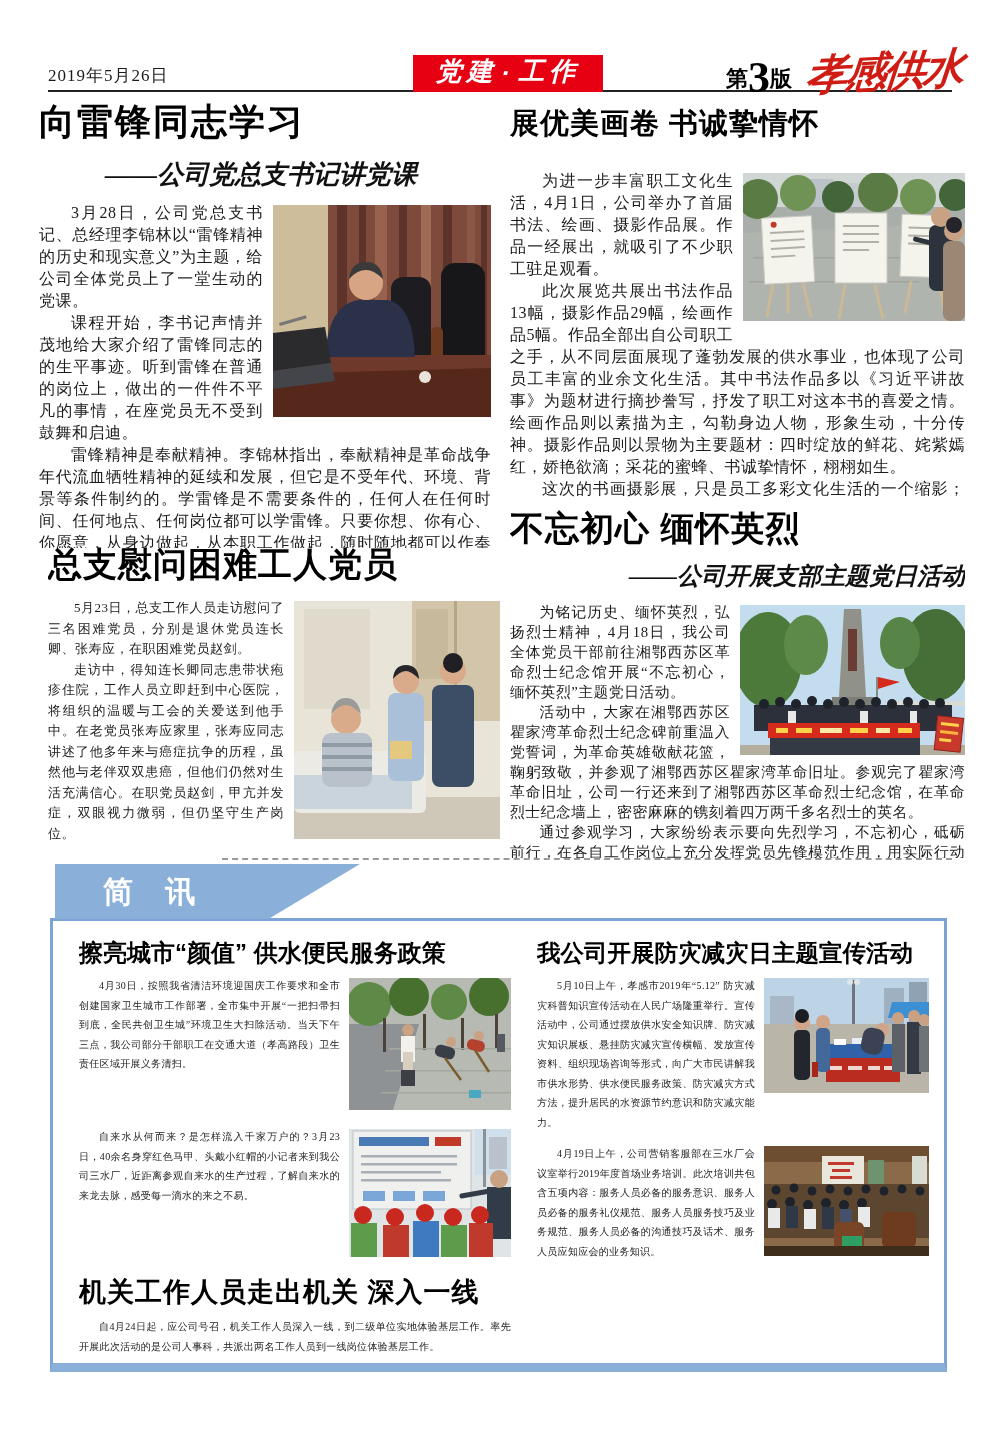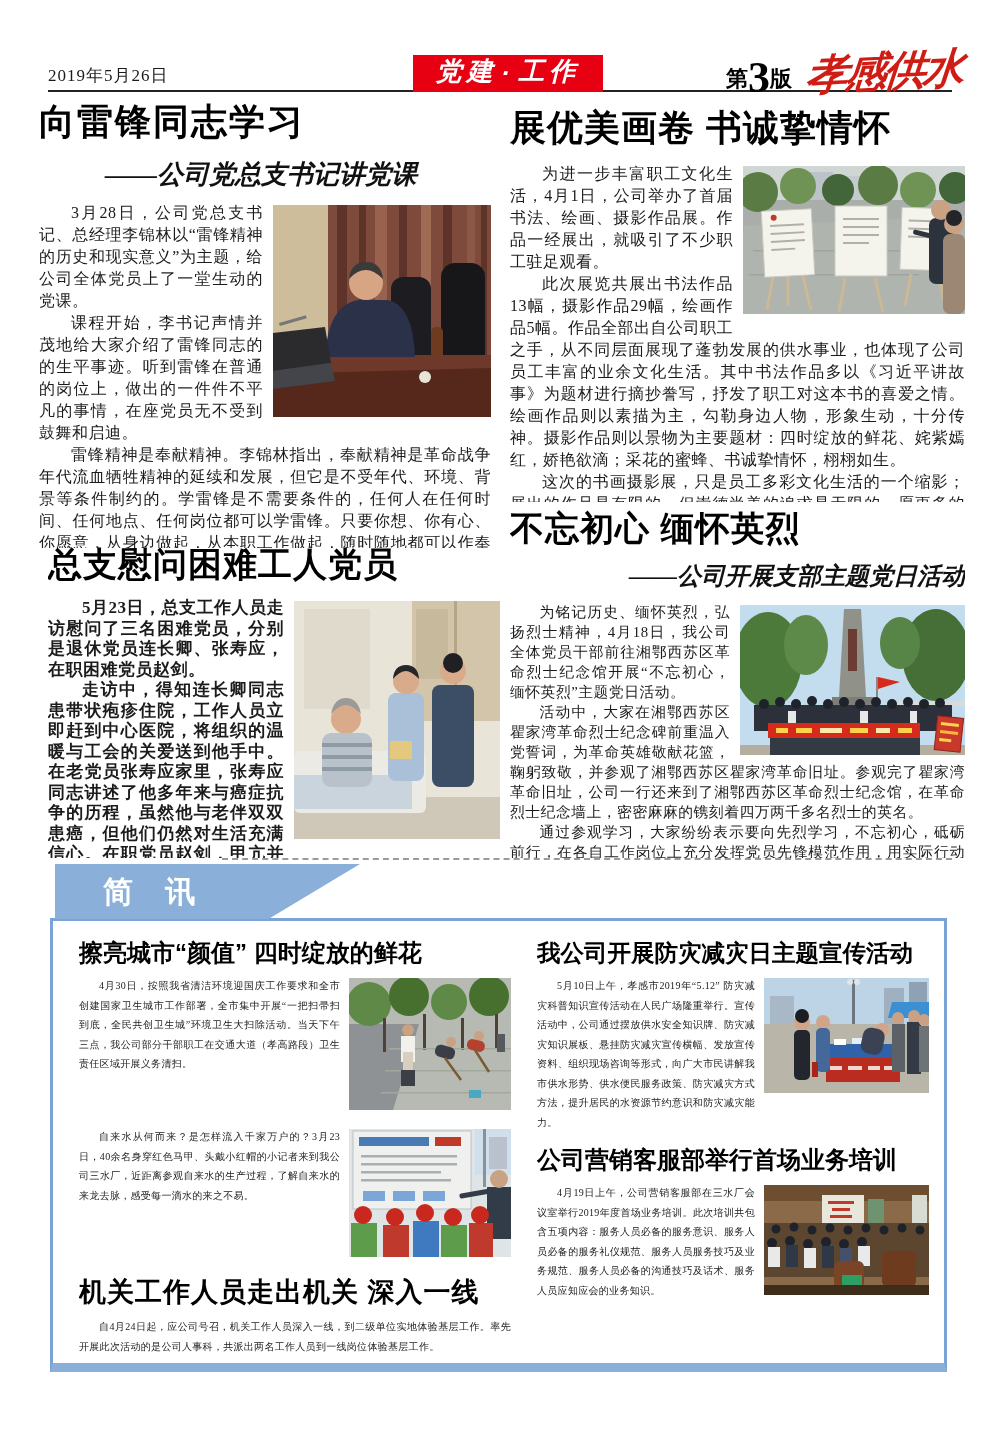--- a/index.html
+++ b/index.html
@@ -28,23 +28,23 @@
 
   
   .body p { font-size:16px; line-height:22px; text-align:justify; text-indent:2em; letter-spacing:0.5px; }
   .photo-r { float:right; margin:3px 0 6px 10px; display:block; }
 
   #art-leifeng { left:39px; top:98px;  width:452px; height:450px; overflow:hidden; }
   #art-leifeng .hl { font-size:36px; letter-spacing:2px; }
   #art-leifeng .sub { font-size:26px; margin:10px 0 10px 66px; }
   #art-weiwen { left:48px; top:542px; width:452px; height:316px; overflow:hidden; }
   #art-weiwen .hl { font-size:34px; letter-spacing:1px; margin-bottom:10px; }
-  #art-weiwen .body p { font-size:17px; line-height:20.5px;font-weight:bold; }
+  #art-weiwen .body p { font-size:13px; line-height:20.5px; }
   #art-huajuan { left:510px; top:104px; width:455px; height:398px; overflow:hidden; }
-  #art-huajuan .hl { font-size:36px; letter-spacing:1px; margin-bottom:10px; }
+  #art-huajuan .hl { font-size:29px; letter-spacing:1px; margin-bottom:26px; }
   #art-chuxin { left:510px; top:506px; width:455px; height:352px; overflow:hidden; }
   #art-chuxin .hl { font-size:34px; letter-spacing:1px; }
   #art-chuxin .sub { font-size:24px; margin:8px 0 10px; text-align:right; }
   #art-chuxin .body p { font-size:14.8px; line-height:20px; }
 
   
   .briefs-divider { left:222px; top:858px; width:730px; height:0; border-top:2px dashed #9a9a9a; }
   .briefs-ribbon { left:55px; top:864px; width:305px; height:55px; background:#8ab0da;
         clip-path:polygon(0 0, 100% 0, 70% 100%, 0 100%); color:#fff; z-index:3;
         font-family:"Liberation Sans", sans-serif; font-weight:bold; font-size:30px;
@@ -253,21 +253,21 @@
   </div>
 
   <div class="abs briefs-divider"></div>
   <div class="abs briefs-ribbon">简 讯</div>
 
   <div class="abs briefs-box">
 
     <div class="bcol bcol-l">
 
       <div class="brief" id="brief-1">
-        <h3>擦亮城市“颜值” 四时绽放的鲜花</h3>
+        <h3>擦亮城市“颜值” 供水便民服务政策</h3>
         <div>
           <svg class="photo-r" width="162" height="132" viewBox="0 0 162 132">
             <rect width="162" height="132" fill="#b6bab2"></rect>
             <polygon points="0,46 70,46 44,132 0,132" fill="#8e9294"></polygon>
             <circle cx="20" cy="26" r="22" fill="#5f8947"></circle>
               <circle cx="60" cy="18" r="20" fill="#47702f"></circle>
             <circle cx="100" cy="24" r="18" fill="#5f8947"></circle>
               <circle cx="140" cy="18" r="20" fill="#47702f"></circle>
             <rect x="34" y="40" width="3" height="34" fill="#4c4238"></rect>
               <rect x="74" y="36" width="3" height="36" fill="#4c4238"></rect>
@@ -373,21 +373,20 @@
               <rect x="143" y="44" width="14" height="52" fill="#343b46"></rect>
             <circle cx="160" cy="42" r="6" fill="#caa183"></circle>
               <rect x="155" y="48" width="10" height="46" fill="#6e7378"></rect>
             <rect x="48" y="84" width="6" height="15" fill="#a8251c"></rect>
           </svg>
           <p>5月10日上午，孝感市2019年“5.12” 防灾减灾科普知识宣传活动在人民广场隆重举行。宣传活动中，公司通过摆放供水安全知识牌、防灾减灾知识展板、悬挂防灾减灾宣传横幅、发放宣传资料、组织现场咨询等形式，向广大市民讲解我市供水形势、供水便民服务政策、防灾减灾方式方法，提升居民的水资源节约意识和防灾减灾能力。</p>
         </div>
       </div>
 
       <div class="brief" id="brief-5">
-        <h3>公司营销客服部举行首场业务培训</h3>
         <div>
           <svg class="photo-r" width="165" height="110" viewBox="0 0 165 110">
             <rect width="165" height="110" fill="#8a6a48"></rect>
             <rect width="165" height="16" fill="#6e4e30"></rect>
             <rect x="58" y="10" width="42" height="28" fill="#e9e7db"></rect>
             <rect x="64" y="16" width="26" height="3" fill="#c0392b"></rect>
               <rect x="68" y="23" width="18" height="3" fill="#c0392b"></rect>
               <rect x="66" y="30" width="22" height="3" fill="#c0392b"></rect>
             <rect x="104" y="14" width="16" height="24" fill="#6f936f"></rect>
             <rect x="148" y="10" width="15" height="30" fill="#d8dcd2"></rect>

